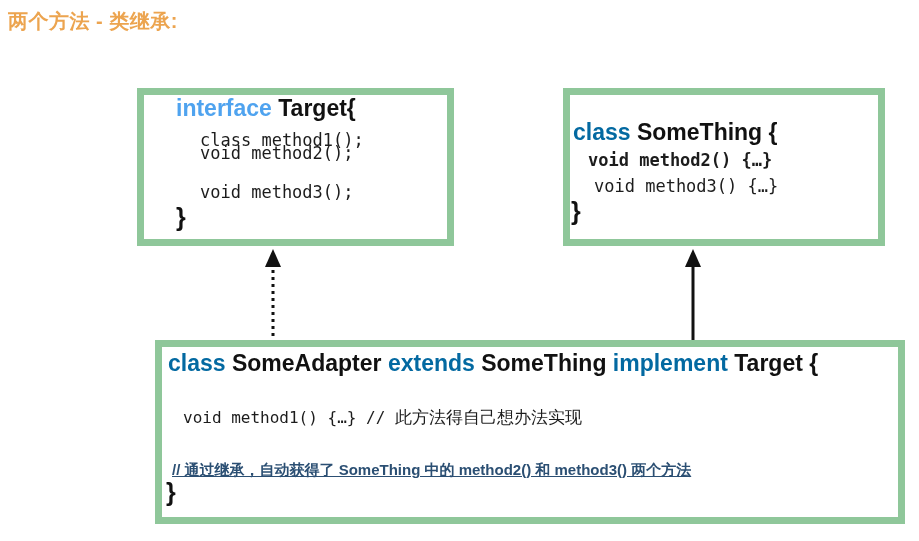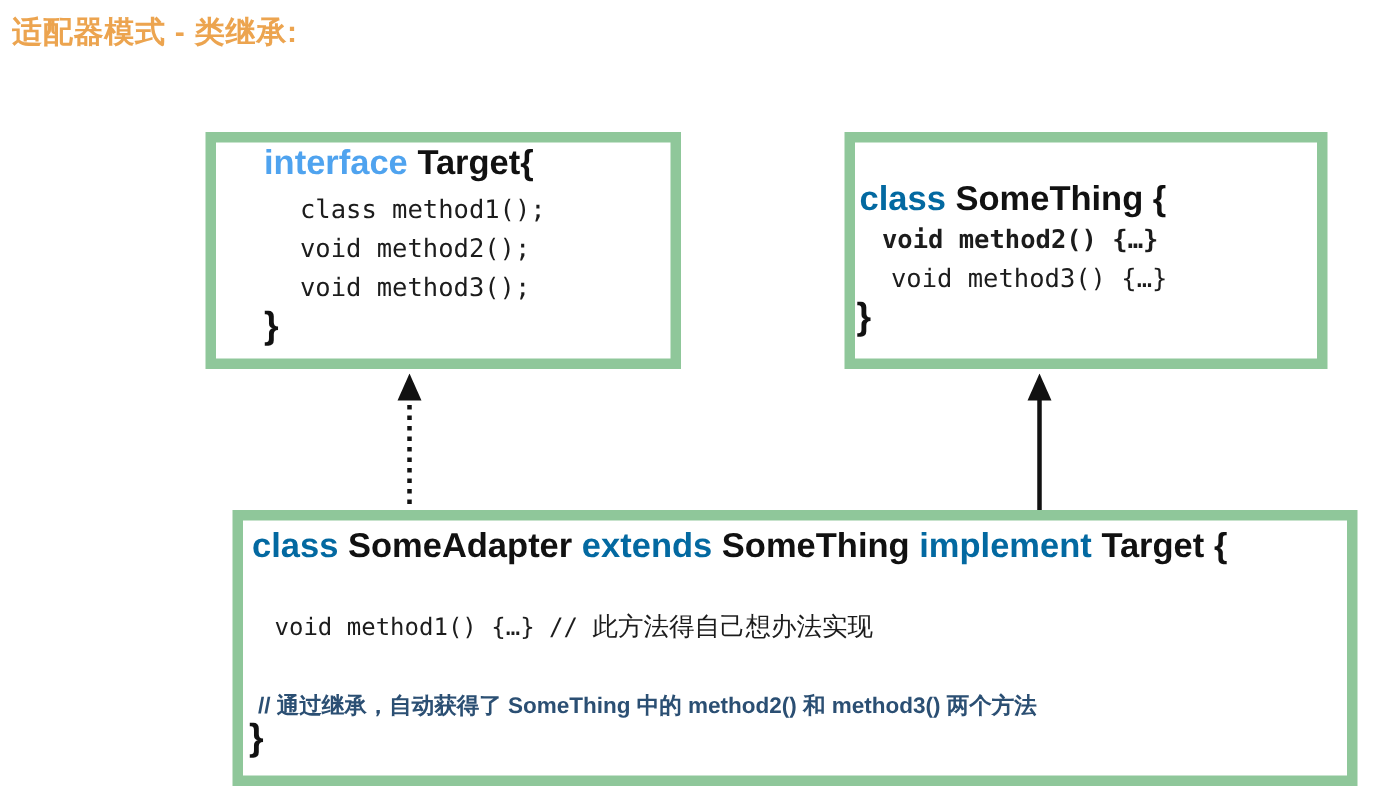--- a/index.html
+++ b/index.html
@@ -77,21 +77,21 @@
     position: absolute;
     font-family: "Liberation Sans", sans-serif;
     font-weight: bold;
     font-size: 25px;
     color: #111111;
   }
 
   
   #target-sig   { left: 176px; top: 95px;  font-size: 23px; text-align: center; }
   #target-m1    { left: 200px; top: 130px; }
-  #target-m2    { left: 200px; top: 156px; }
+  #target-m2    { left: 200px; top: 143px; }
   #target-m3    { left: 156px + 0; left: 200px; top: 182px; }
   #target-close { left: 176px; top: 203px; }
 
   
   #something-sig   { left: 573px; top: 119px; font-size: 23px; }
   #something-m2    { left: 588px; top: 150px; font-weight: bold; }
   #something-m3    { left: 594px; top: 176px; }
   #something-close { left: 571px; top: 197px; }
 
   
@@ -111,20 +111,21 @@
   }
   #adapter-note {
     position: absolute;
     left: 172px;
     top: 461px;
     font-family: "Liberation Sans", sans-serif;
     font-size: 15px;
     font-weight: bold;
     color: #2b4f73;
     white-space: nowrap;
+    text-decoration: underline;
   }
   #adapter-close {
     left: 166px;
     top: 478px;
   }
 
   
   .arrow {
     position: absolute;
   }
@@ -137,21 +138,21 @@
   #arrow-extends {
     left: 678px;
     top: 249px;
     width: 30px;
     height: 94px;
   }
 </style>
 </head>
 <body>
 
-<div class="title">适配器模式 - 类继承:</div>
+<div class="title">两个方法 - 类继承:</div>
 
 <div class="box" id="box-target"></div>
 
 <div class="sig" id="target-sig">
   <span class="kw-light">interface</span>
   <span>Target</span><span>{</span>
 </div>
 <div class="mline" id="target-m1">class method1();</div>
 <div class="mline" id="target-m2">void method2();</div>
 <div class="mline" id="target-m3">void method3();</div>

